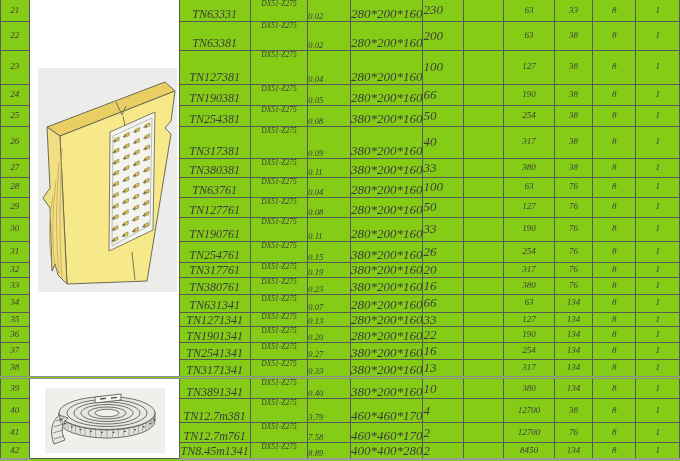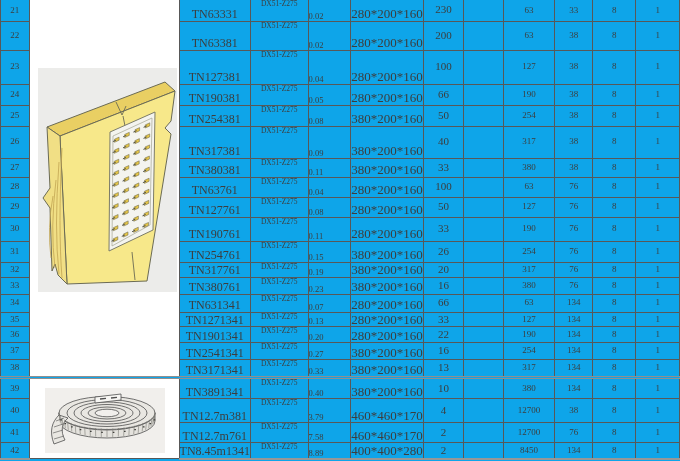--- a/index.html
+++ b/index.html
@@ -1,30 +1,30 @@
 <!DOCTYPE html>
 <html><head>
 <meta charset="utf-8">
 <style>
   html,body{margin:0;padding:0;background:#ffffff;}
-  .screen{position:relative;width:680px;height:461px;background:#0ea5e9;overflow:hidden;
-          font-family:"Liberation Serif","DejaVu Serif",serif;color:#3d3d3d;}
+  .screen{position:relative;width:680px;height:461px;background:#84cc16;overflow:hidden;
+          font-family:"Liberation Serif","DejaVu Serif",serif;color:#3d3d3d;font-style:italic;}
   table.spec{border-collapse:collapse;table-layout:fixed;position:absolute;left:0;top:0;}
   table.spec td{border:1px solid #585858;padding:0;overflow:hidden;line-height:1.05;
                 white-space:nowrap;}
   tr.first-row td{border-top:0;}
   tr.sep-row td{border-top:3px double #8f8f8f;}
   tr.last-row td{border-bottom:2px solid #979797;}
   td.c-no{font-size:9px;vertical-align:middle;text-align:center;}
   td.c-img{vertical-align:top;background:#ffffff;}
   td.c-code{font-size:12px;vertical-align:bottom;text-align:center;padding-bottom:1px;}
   td.c-spec{font-size:7.5px;vertical-align:top;text-align:center;padding-top:3px;}
   td.c-weight{font-size:8.5px;vertical-align:bottom;text-align:left;padding-bottom:1px;}
   td.c-size{font-size:13px;vertical-align:bottom;text-align:left;padding:0 0 1px 2px;}
-  td.c-qty{font-size:11px;vertical-align:middle;text-align:center;}
+  td.c-qty{font-size:13px;vertical-align:middle;text-align:left;}
   td.c-blank{}
   td.c-v1,td.c-v2,td.c-v3,td.c-v4{font-size:9px;vertical-align:middle;text-align:center;}
   .fig{position:absolute;pointer-events:none;}
   #fig-block{left:38px;top:68px;}
   #fig-coil{left:45px;top:388px;}
 </style>
 </head>
 <body>
 
 <div class="screen">

